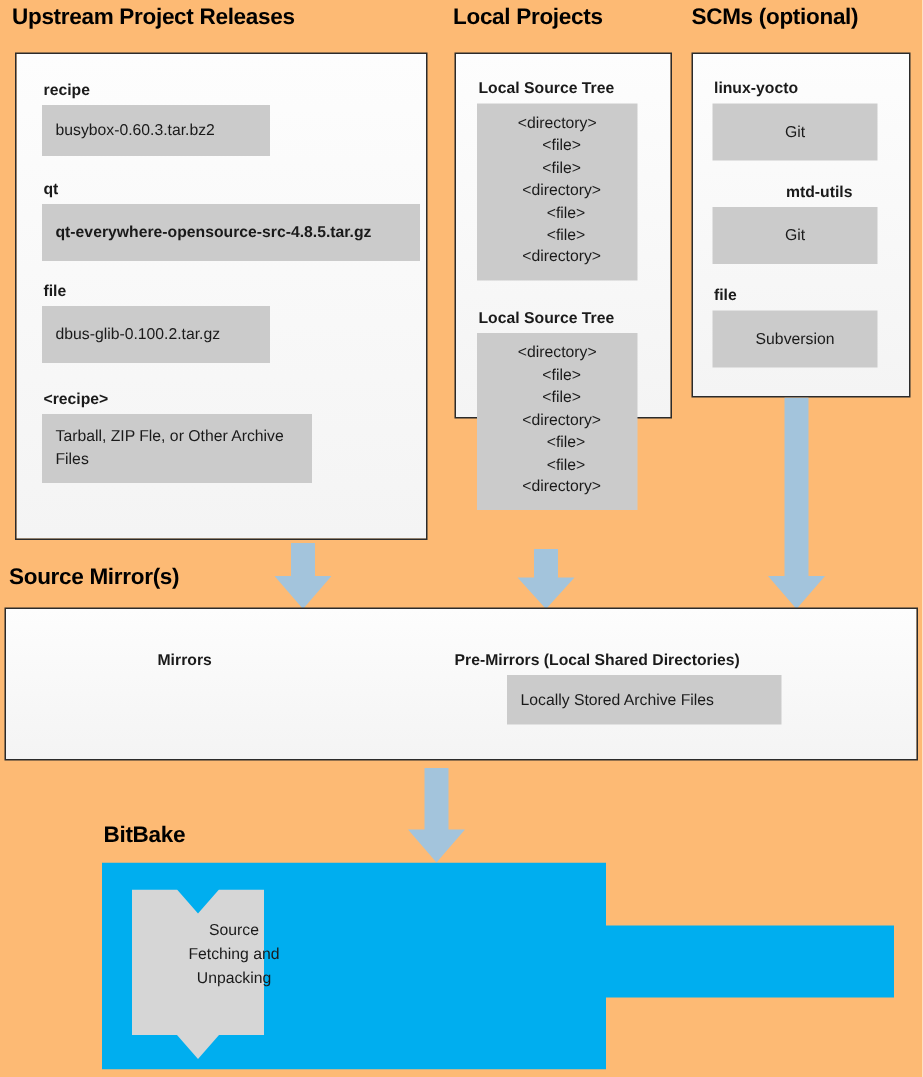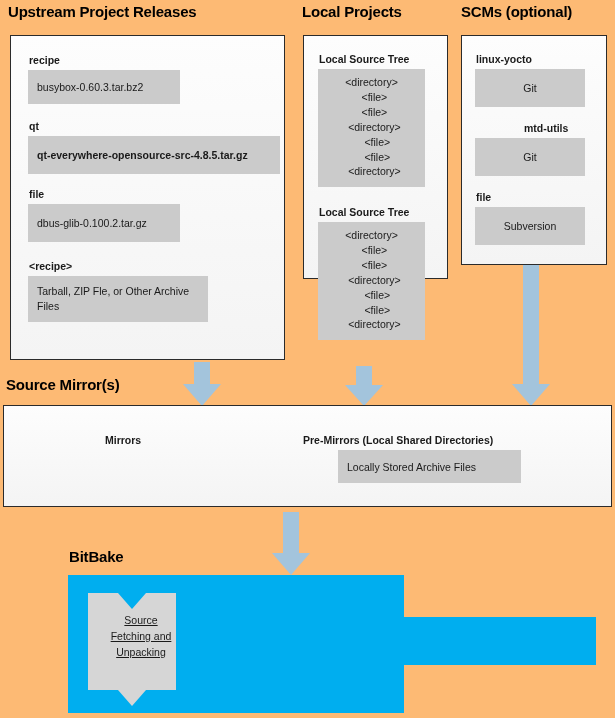--- a/index.html
+++ b/index.html
@@ -208,17 +208,17 @@
     <svg width="528" height="138" viewBox="0 0 528 138">
       <polygon points="0,0 336,0 336,42 528,42 528,90 336,90 336,138 0,138" fill="#00aeef"></polygon>
     </svg>
   </div>
 
   <div class="fetch-chevron" style="left:88px; top:593px;">
     <svg width="88" height="113" viewBox="0 0 88 113">
       <polygon points="0,0 30,0 44,16 58,0 88,0 88,97 58,97 44,113 30,97 0,97" fill="#d6d6d6"></polygon>
     </svg>
   </div>
-  <div class="fetch-label" style="left:88px; top:613px; width:106px;text-decoration:underline;">Source
+  <div class="fetch-label" style="left:103px; top:613px; width:106px;">Source
 Fetching and
 Unpacking</div>
 
 </div>
 
 </body></html>

